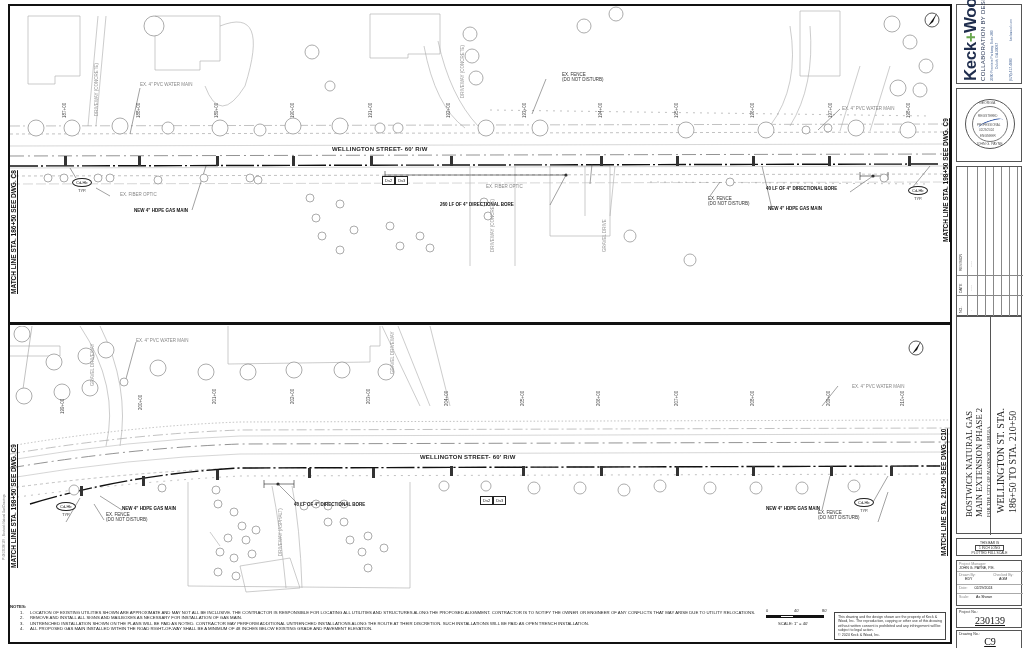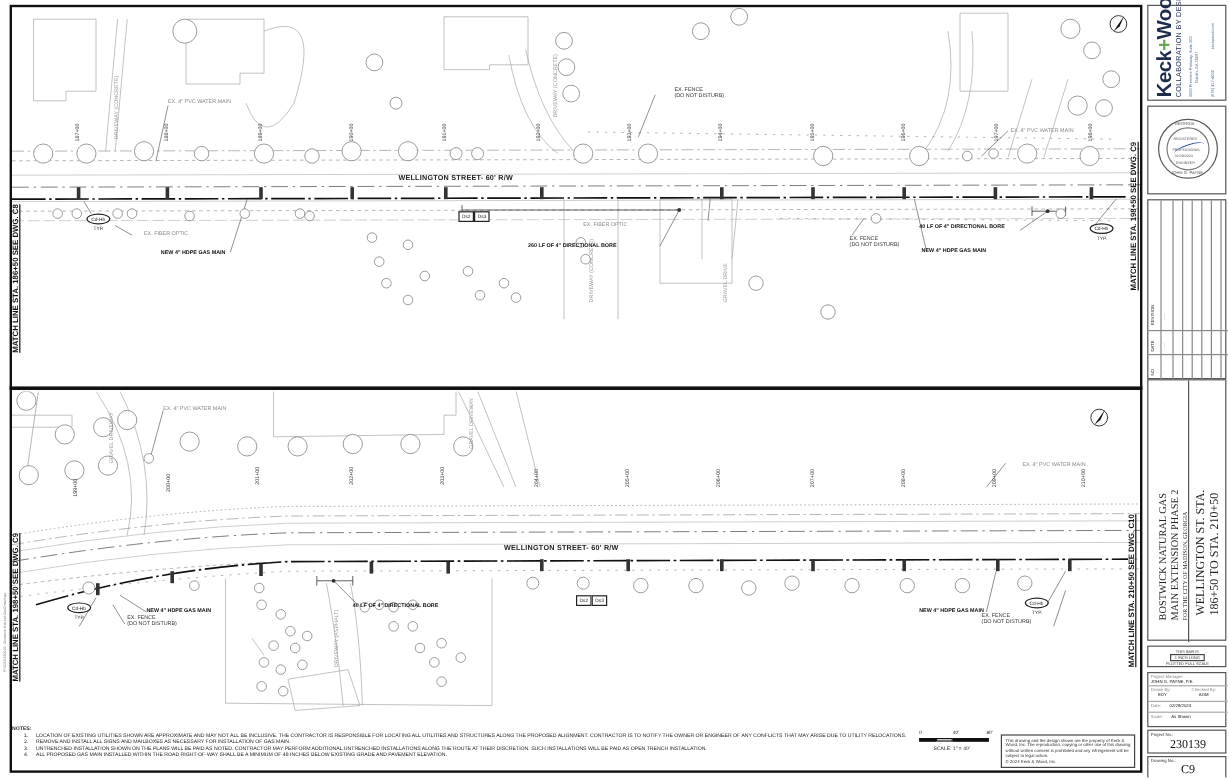--- a/index.html
+++ b/index.html
@@ -68,21 +68,21 @@
   .plotbar { top: 534px; height: 18px; }
   .plotbar .inner { position: absolute; left: 4px; top: 2px; width: 57px; font-size: 3.3px; text-align: center; line-height: 4px; color: #333; }
   .plotbar .mid { display: inline-block; border: 0.6px solid #444; padding: 0 3px; }
   .meta { top: 556px; height: 46px; }
   .meta .row { position: absolute; left: 0; width: 66px; font-size: 3.6px; color: #333; border-bottom: 0.6px solid #aaa; height: 9.2px; padding: 0.6px 2px; }
   .meta .k { color: #888; }
   .meta .v { color: #111; }
   .projno { top: 604px; height: 20px; }
   .drawno { top: 626px; height: 24px; }
   .box-k { position: absolute; left: 2px; top: 1px; font-size: 3.6px; color: #333; }
-  .box-v { position: absolute; left: 0; width: 66px; text-align: center; font-family: "Liberation Serif", serif; color: #111; }
+  .box-v { position: absolute; left: 0; width: 66px; text-align: center; font-family: "Liberation Serif", serif; color: #111; text-decoration: underline; }
 </style>
 </head>
 <body>
 
 <div class="sheet">
 
   <div class="border-outer"></div>
   <div class="divider"></div>
 
   <div class="sideline">P:\2023\230139 - Bostwick Natural Gas\Drawings</div>

